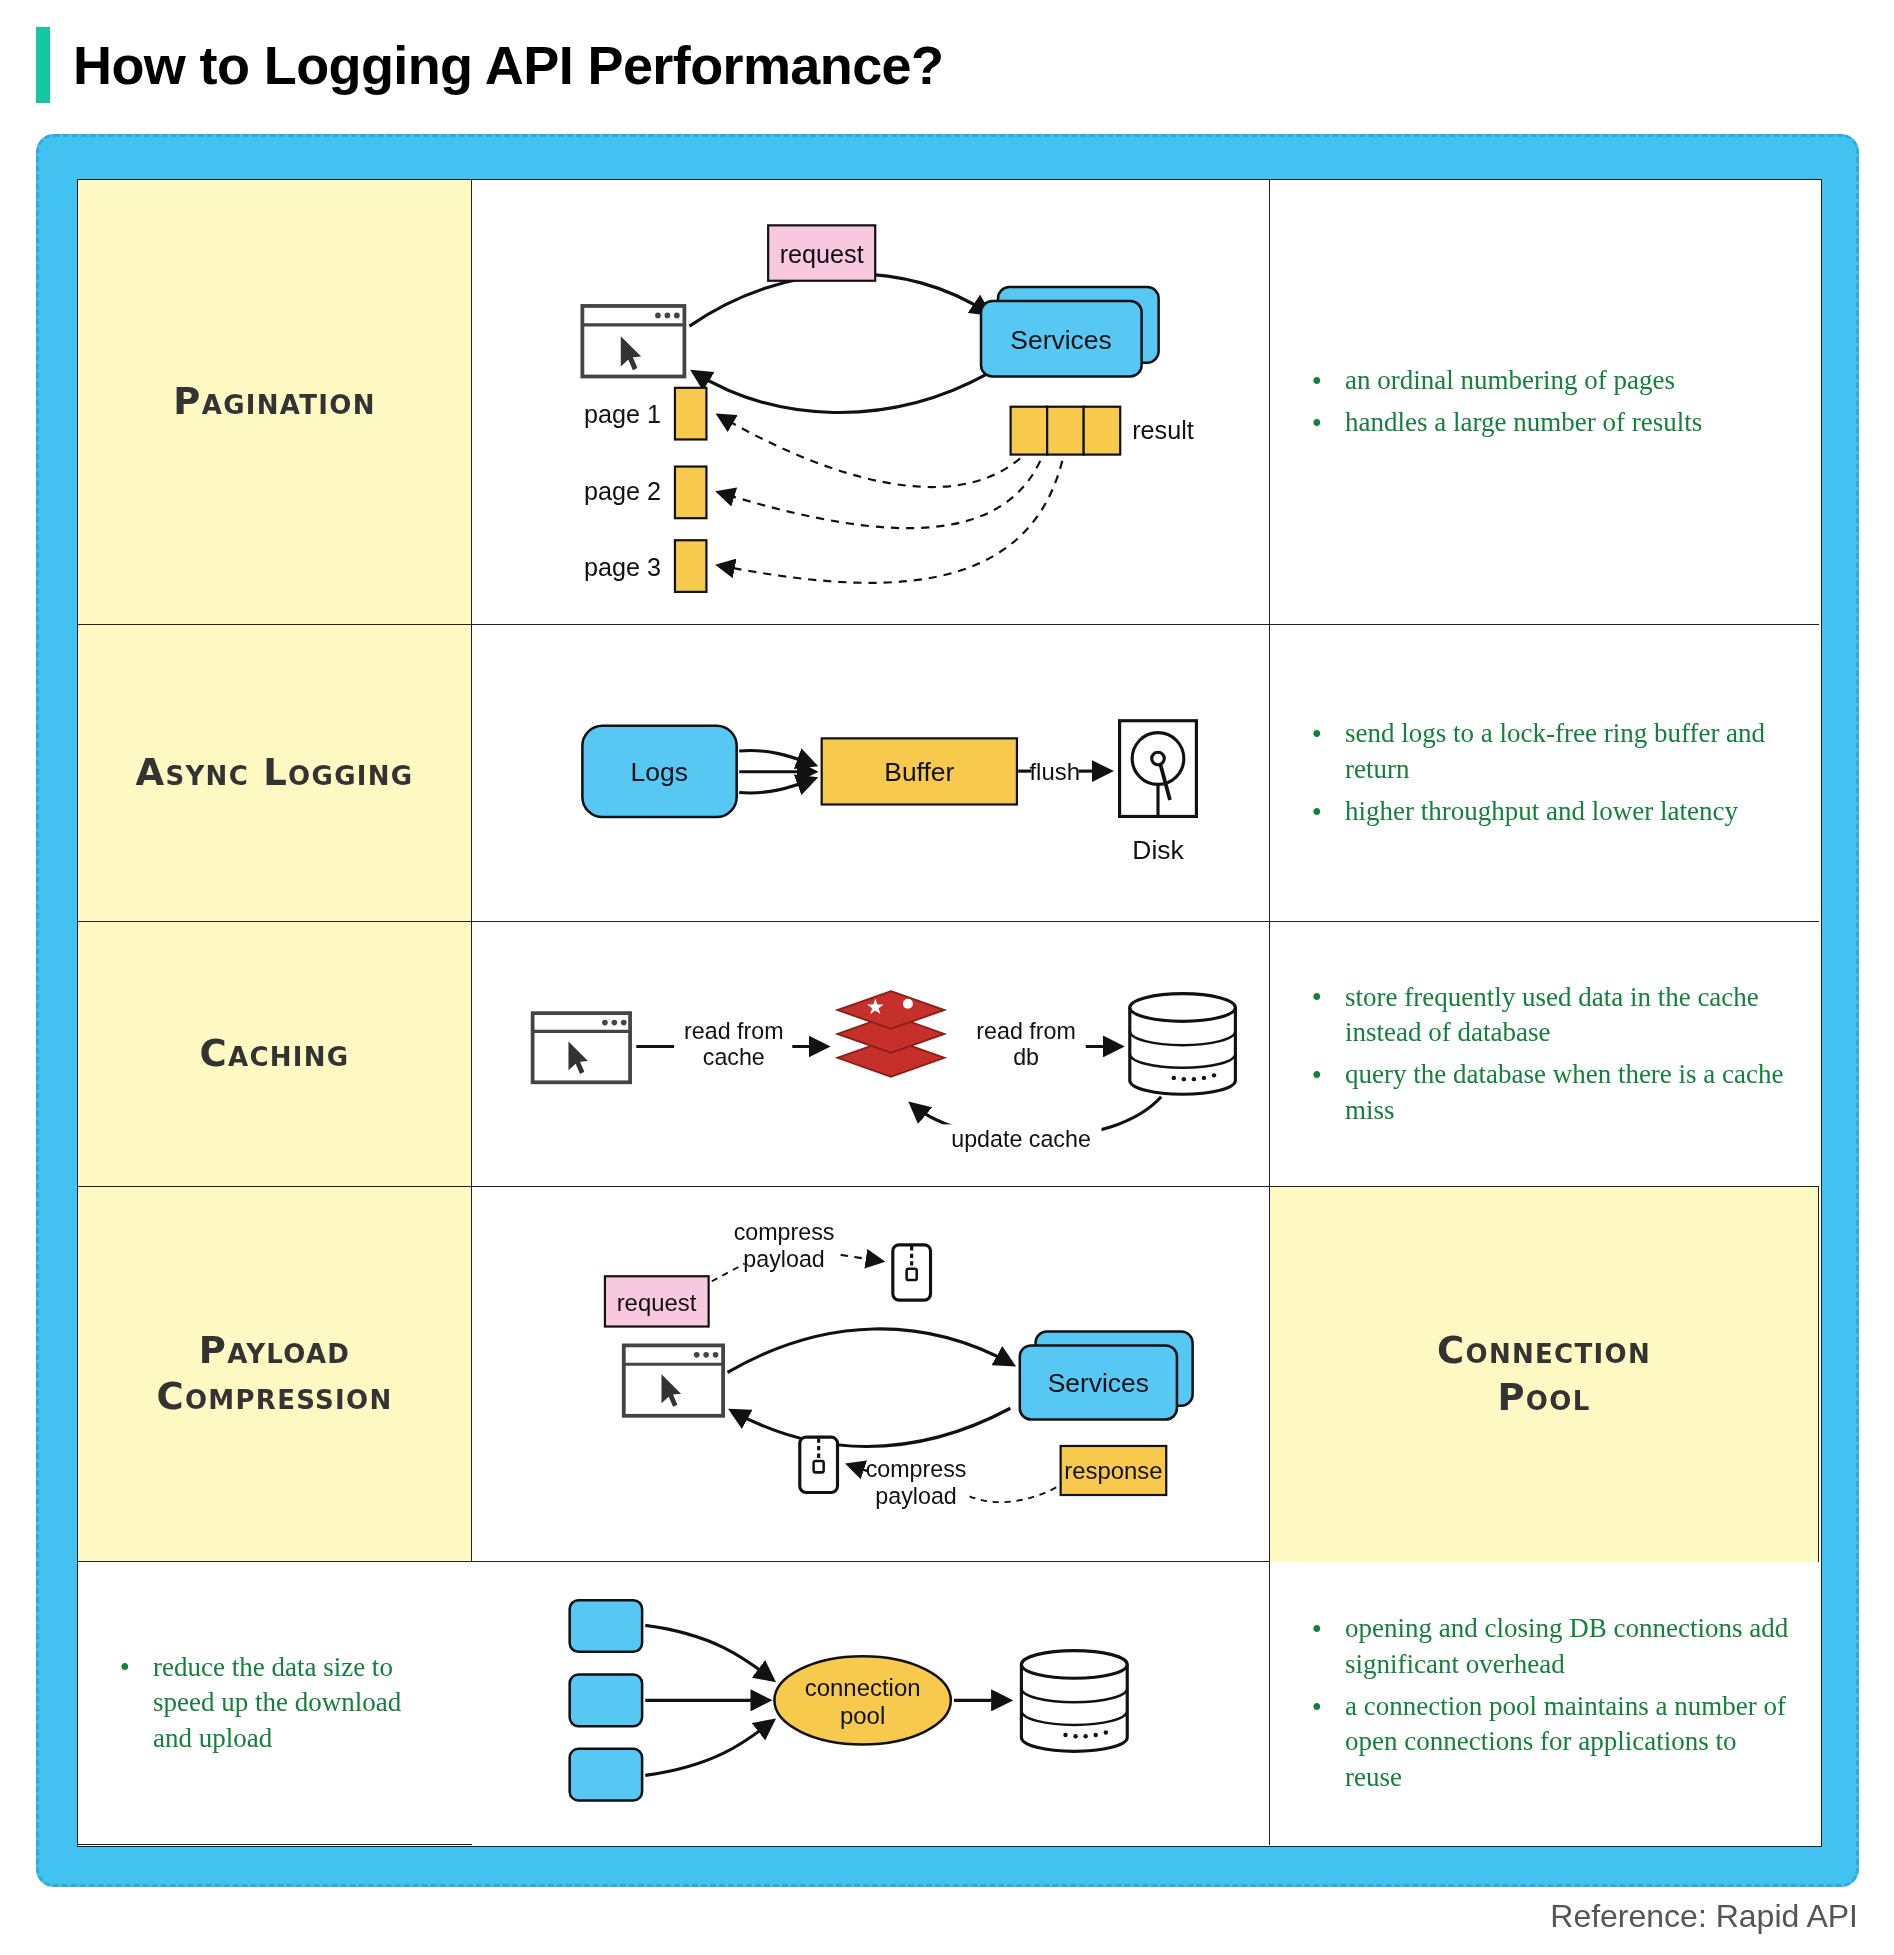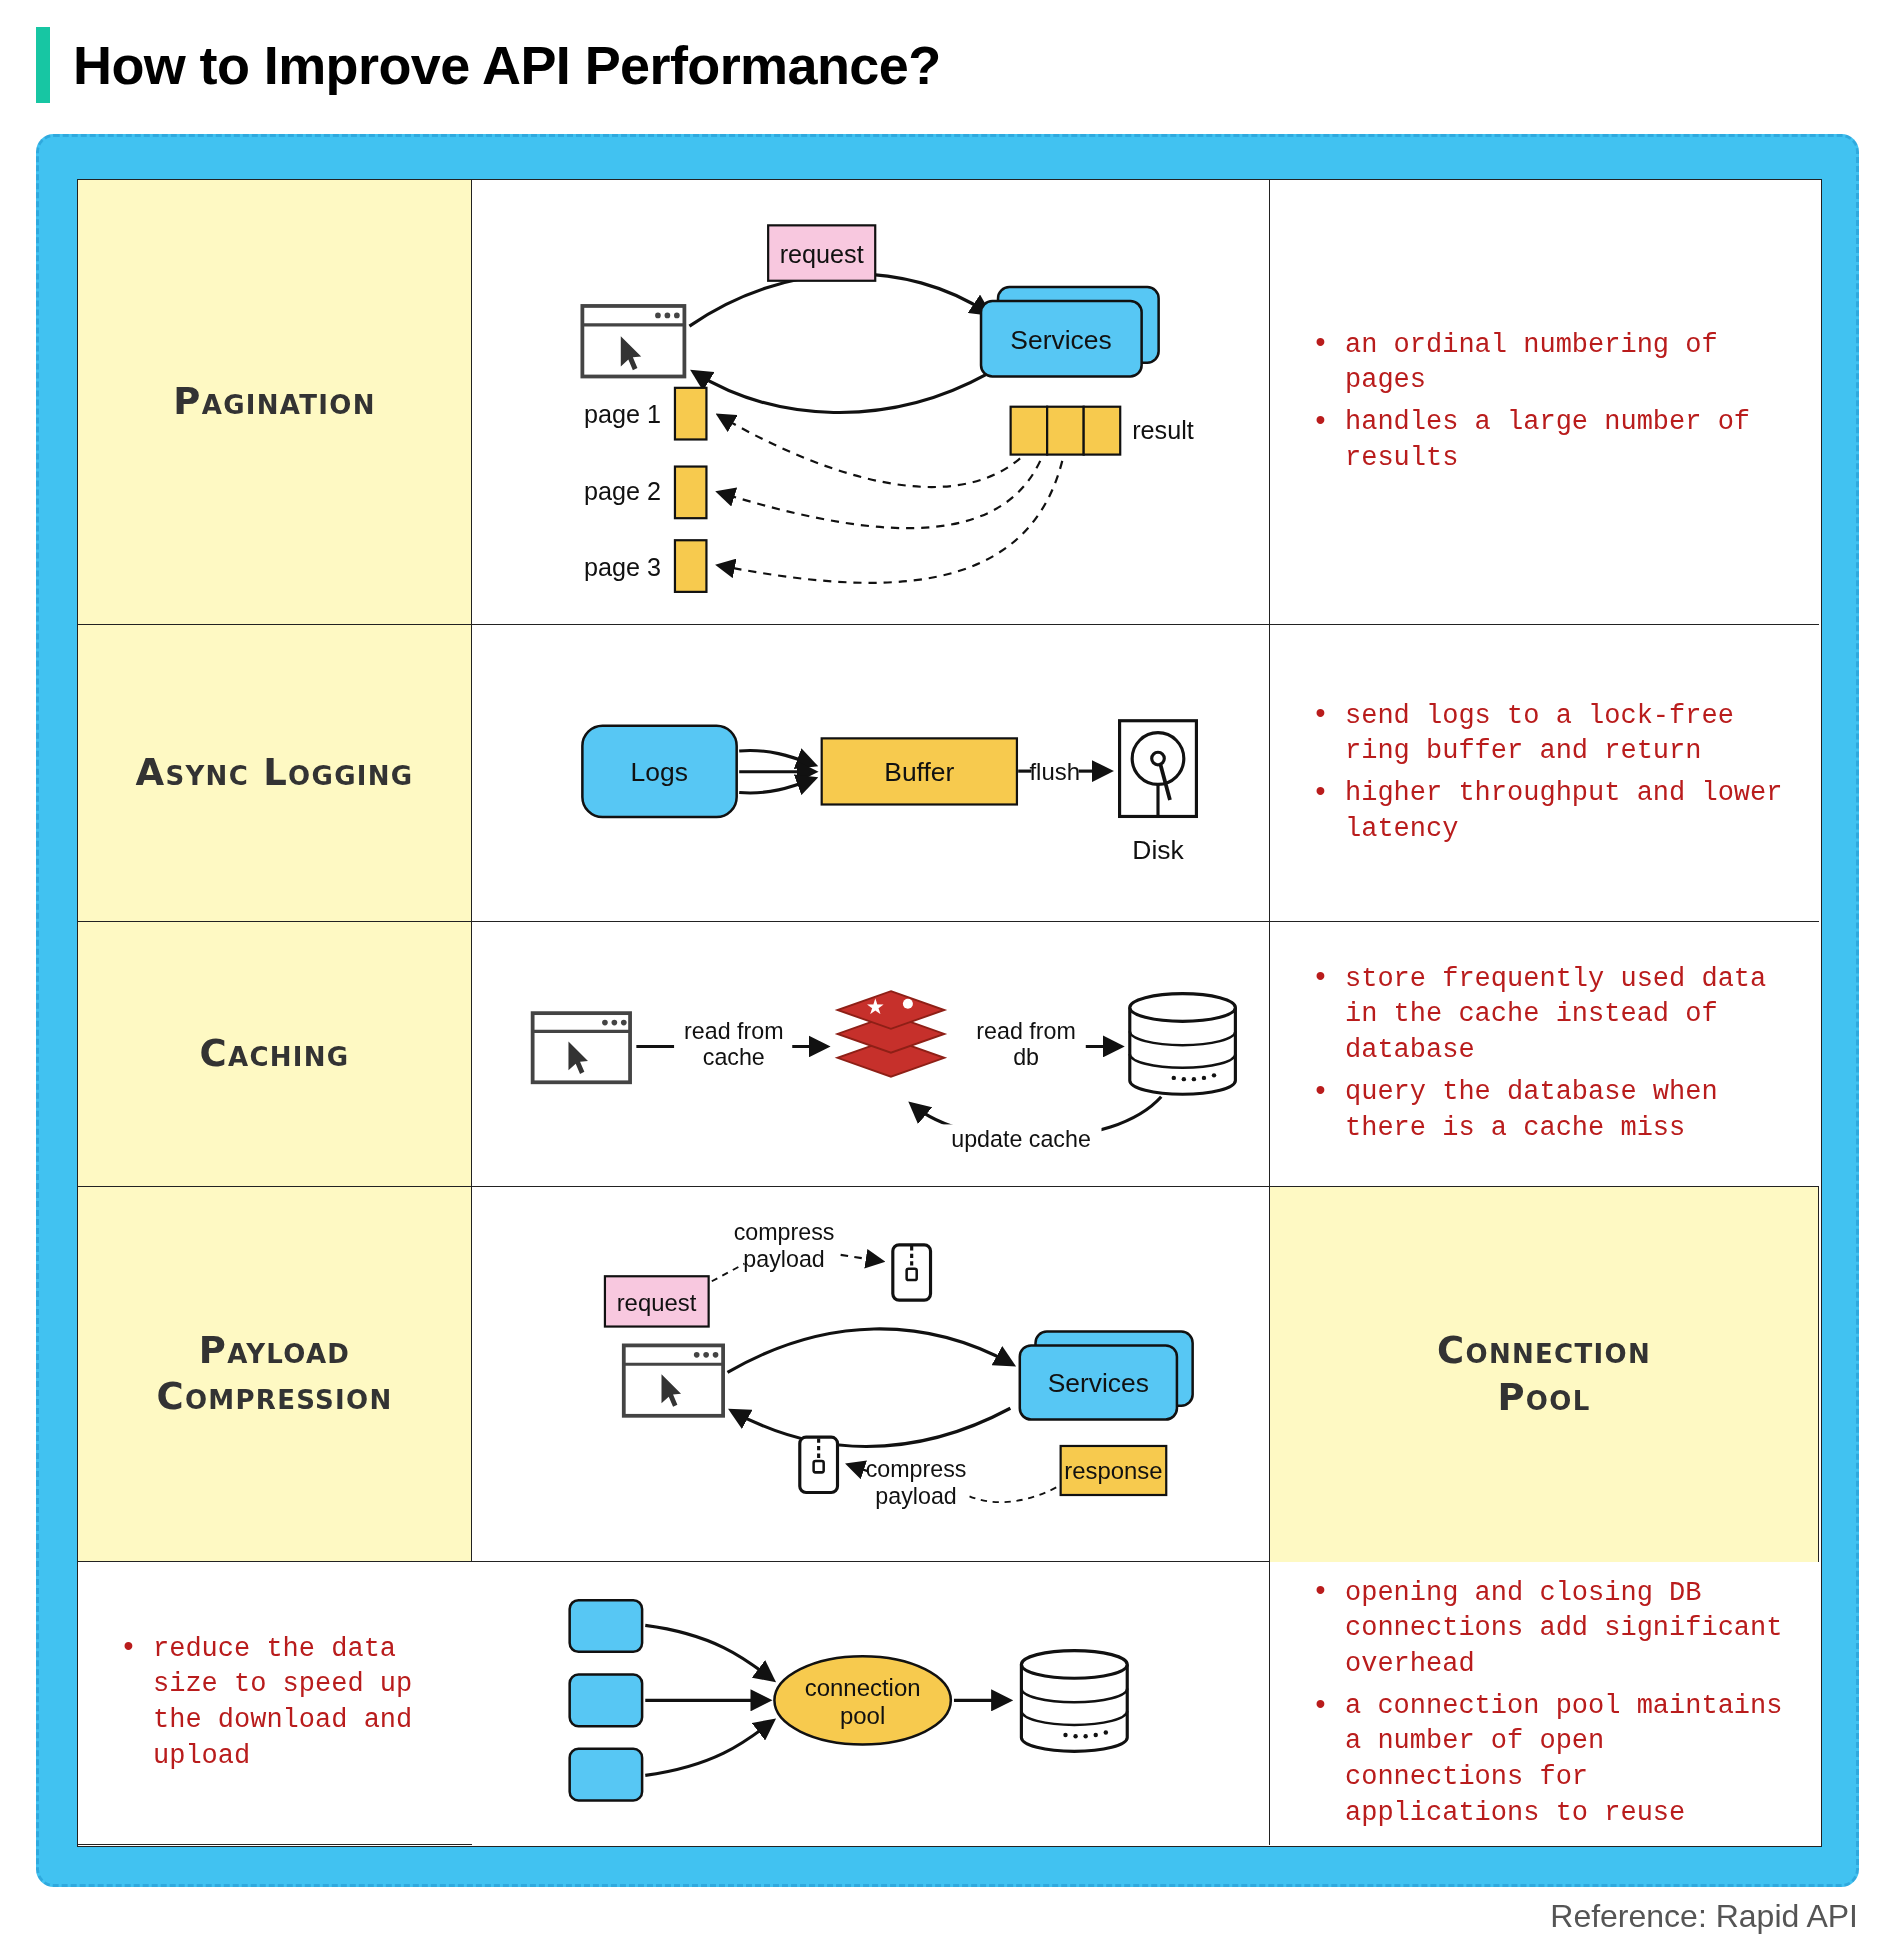--- a/index.html
+++ b/index.html
@@ -35,38 +35,38 @@
     font-family:"DejaVu Sans", sans-serif;
     font-weight:bold; font-size:37px; line-height:1.25;
     font-variant-caps:small-caps; letter-spacing:1.3px; color:#333333;
   }
   .diagram { background:#ffffff; }
   .diagram svg { position:absolute; inset:0; width:100%; height:100%; display:block;
     font-family:"Liberation Sans", sans-serif; }
   .notes { background:#ffffff; display:flex; align-items:center; padding:19px 29px 19px 38px; }
   .notes ul { list-style:none; width:100%; }
   .notes li {
-    font-family:Liberation Mono, monospace;
-    font-size:27px; line-height:1.32; color:#b91c1c; margin:6.3px 0; padding-left:37px; position:relative;
+    font-family:Liberation Serif, serif;
+    font-size:27px; line-height:1.32; color:#15803d; margin:6.3px 0; padding-left:37px; position:relative;
   }
   .notes li::before { content:"\2022"; position:absolute; left:3.8px; top:-1.3px; font-size:29px; }
   
   .reference {
     position:absolute; right:37px; top:1898px; font-size:32px; color:#555555;
     font-family:"Liberation Sans", sans-serif;
   }
 </style>
 </head>
 <body>
 
 <div id="page">
 
   <div class="header">
     <div class="accent-bar"></div>
-    <h1 class="title">How to Improve API Performance?</h1>
+    <h1 class="title">How to Logging API Performance?</h1>
   </div>
 
   <div class="frame">
     <div class="table">
 
       <div class="cell cat">
         <span>Pagination</span>
       </div>
       <div class="cell diagram">
         <svg viewBox="0 0 1265 705">

